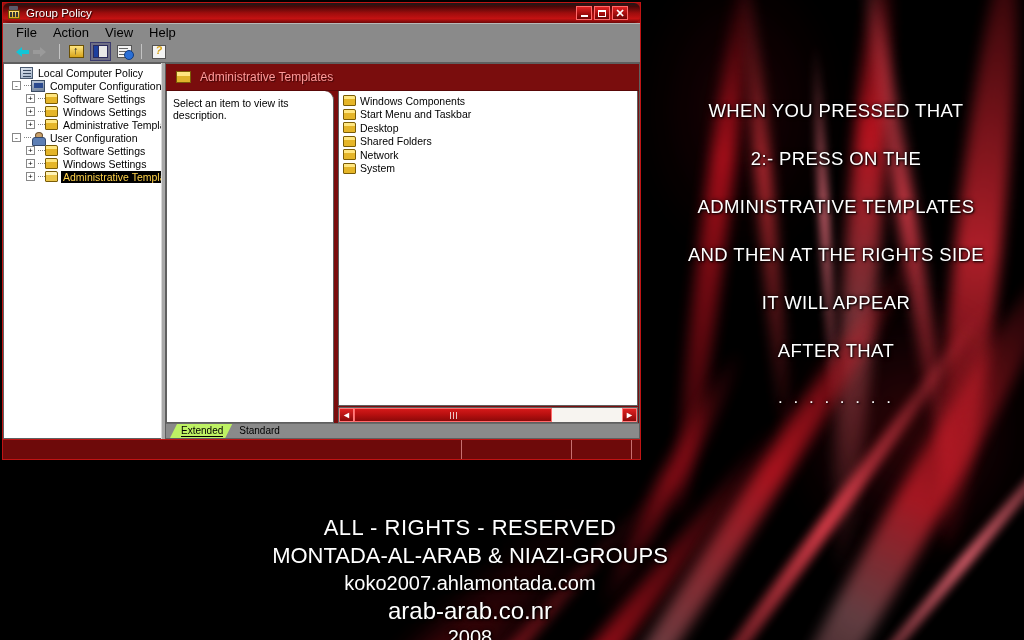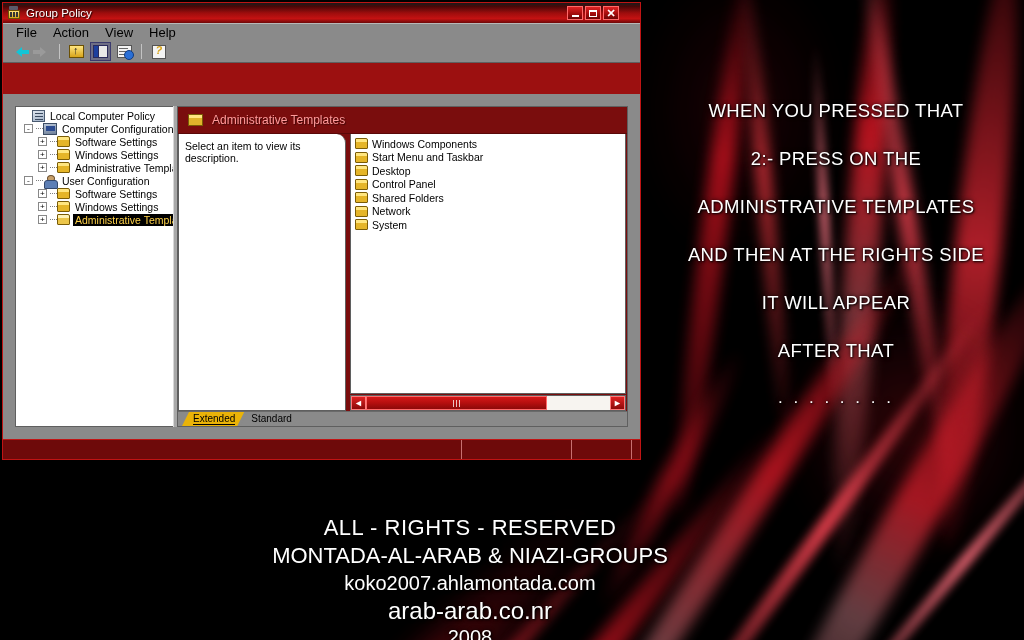--- a/index.html
+++ b/index.html
@@ -102,22 +102,23 @@
     background: #9c1010;
     border: 1px solid #c01414;
     box-shadow: 0 0 0 1px #000;
     display: flex; flex-direction: column;
   }
 
   .titlebar {
     height: 20px; flex: 0 0 20px;
     background: linear-gradient(180deg, #1a1a1a 0%, #4a0707 18%, #9d0d0d 50%, #c41212 78%, #6d0808 100%);
     display: flex; align-items: center;
-    padding: 0 20px 0 4px;
+    padding: 0 11px 0 4px;
     position: relative;
+    border-radius: 6px;
   }
   .title-ico {
     width: 14px; height: 14px; margin-right: 5px; position: relative; flex: 0 0 14px;
   }
   .title-ico .body { position: absolute; left: 1px; top: 4px; width: 12px; height: 9px;
     background: linear-gradient(180deg,#ffe37a,#d6a318); border: 1px solid #6b5003; }
   .title-ico .bar1 { position: absolute; left: 3px; top: 6px; width: 2px; height: 5px; background: #333; }
   .title-ico .bar2 { position: absolute; left: 6px; top: 6px; width: 2px; height: 5px; background: #333; }
   .title-ico .bar3 { position: absolute; left: 9px; top: 6px; width: 2px; height: 5px; background: #333; }
   .title-ico .top { position: absolute; left: 2px; top: 0px; width: 9px; height: 4px;
@@ -170,21 +171,21 @@
   .icn-panes { width: 15px; height: 13px; background: #e8e8e8; border: 1px solid #2b2b5c; display: flex; }
   .icn-panes i { display:block; width: 5px; background: #1d3f9e; border-right: 1px solid #2b2b5c; }
 
   .icn-export { width: 15px; height: 13px; background: #f2f2f2; border: 1px solid #555; position: relative; }
   .icn-export::before { content:''; position:absolute; left:1px; top:2px; width:9px; height:1px; box-shadow:0 3px 0 #666, 0 6px 0 #666; background:#666; }
   .icn-export::after { content:''; position:absolute; right:-3px; bottom:-3px; width:8px; height:8px; border-radius:50%; background:#2a6fd6; border:1px solid #123c80; }
 
   .icn-help { width: 14px; height: 14px; background: #f4f4f4; border: 1px solid #555; position: relative; }
   .icn-help::after { content:'?'; position: absolute; left: 3px; top: -2px; font-size: 11px; font-weight: bold; color: #d8a41a; }
 
-  .body-area { flex: 1 1 auto; display: flex; background: #8a8a8a; padding: 12px; min-height: 0; position: relative; margin-top: 31px; }
+  .body-area { flex: 1 1 auto; display: flex; background: #8a8a8a; padding: 0; min-height: 0; position: relative; }
 
   
   .tree-pane {
     width: 158px; flex: 0 0 158px;
     background: #fff;
     border: 1px solid #5f5f5f;
     border-right: none;
     overflow: hidden;
     padding: 2px 0 0 2px;
   }
@@ -283,21 +284,21 @@
     height: 15px; flex: 0 0 15px; display: flex; align-items: flex-end;
     background: #8a8a8a; padding-left: 4px; margin-left: 0;
     border-top: 1px solid #6a6a6a;
   }
   .tab {
     font-size: 10px; color: #000; padding: 1px 9px 1px 11px;
     background: #8a8a8a; position: relative; height: 14px; line-height: 12px;
     clip-path: polygon(7px 0, 100% 0, calc(100% - 7px) 100%, 0 100%);
     margin-right: -4px;
   }
-  .tab.active { background: #eab308; color: #000; }
+  .tab.active { background: #bef264; color: #000; }
   .tab.active .tl { border-bottom: 1px solid #000; }
 
   .statusbar {
     height: 20px; flex: 0 0 20px;
     background: #6e0a0a;
     border-top: 1px solid #c01414;
     display: flex; align-items: stretch;
   }
   .sb-cell { border-right: 1px solid #c87070; }
   .sb-cell.a { flex: 1 1 auto; }
@@ -487,24 +488,20 @@
               <div class="list-row">
                 <i class="ico-folder"></i>
                 <span>Start Menu and Taskbar</span>
               </div>
               <div class="list-row">
                 <i class="ico-folder"></i>
                 <span>Desktop</span>
               </div>
               <div class="list-row">
                 <i class="ico-folder"></i>
-                <span>Control Panel</span>
-              </div>
-              <div class="list-row">
-                <i class="ico-folder"></i>
                 <span>Shared Folders</span>
               </div>
               <div class="list-row">
                 <i class="ico-folder"></i>
                 <span>Network</span>
               </div>
               <div class="list-row">
                 <i class="ico-folder"></i>
                 <span>System</span>
               </div>

